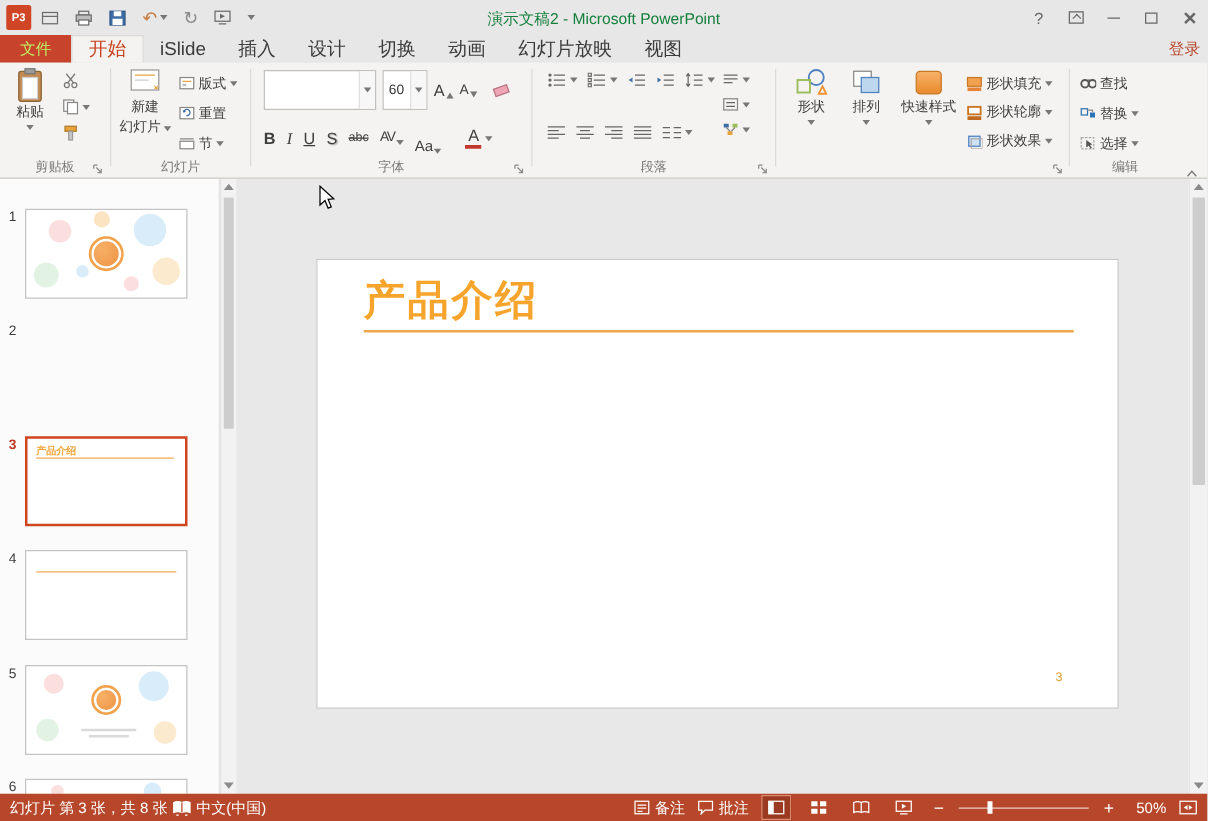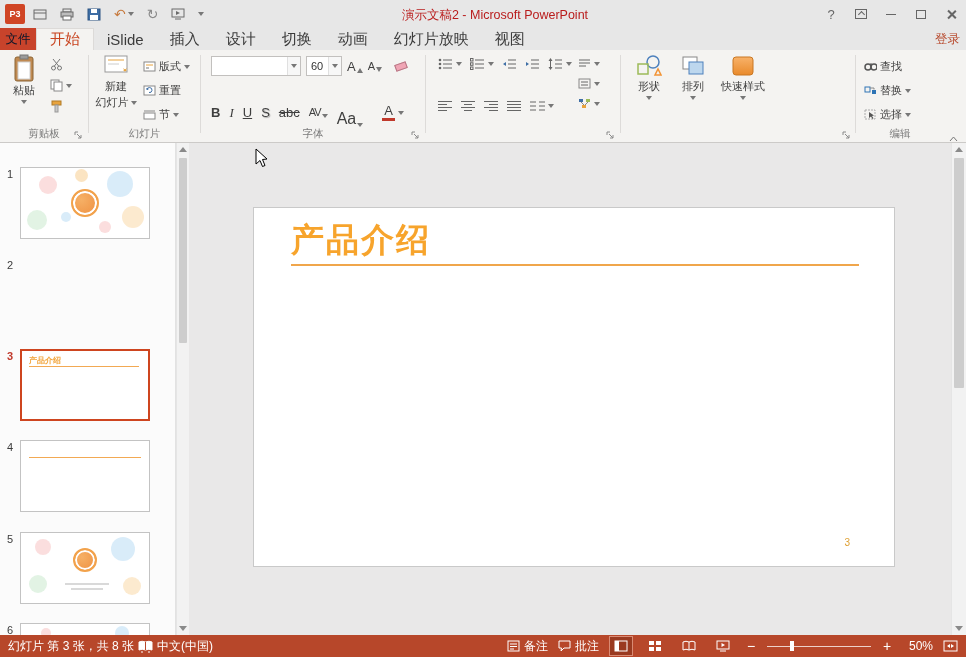--- a/index.html
+++ b/index.html
@@ -5,49 +5,49 @@
 *{margin:0;padding:0;box-sizing:border-box;}
 html,body{width:966px;height:657px;overflow:hidden;}
 body{position:relative;font-family:"Liberation Sans","DejaVu Sans",sans-serif;background:#E9E9E9;font-size:12px;color:#444;}
 
 
 .titlebar{position:absolute;left:0;top:0;width:100%;height:28px;background:#E7E7E7;display:flex;align-items:center;z-index:30;}
 .appicon{width:20px;height:20px;margin:0 8px 0 5px;background:#D04525;color:#fff;font-weight:bold;font-size:9px;display:flex;align-items:center;justify-content:center;border-radius:2px;flex:0 0 auto;}
 .qat{display:flex;align-items:center;gap:13px;color:#6B6B6B;}
 .qicon{height:16px;display:flex;align-items:center;justify-content:center;font-size:13px;line-height:1;}
 .qgroup{display:flex;align-items:center;gap:2px;}
-.title-text{position:absolute;left:50%;transform:translateX(-50%);top:7px;color:#b91c1c;font-size:12.5px;white-space:nowrap;margin-left:12px;}
+.title-text{position:absolute;left:50%;transform:translateX(-50%);top:7px;color:#15803d;font-size:12.5px;white-space:nowrap;}
 .wincontrols{position:absolute;right:0;top:0;height:28px;display:flex;align-items:stretch;}
 .wc{width:30px;display:flex;align-items:center;justify-content:center;color:#666;font-size:13px;}
 .ic-min{width:10px;height:1px;background:#666;display:inline-block;}
 .ic-max{width:10px;height:9px;border:1px solid #666;display:inline-block;}
 .ic-close{position:relative;width:11px;height:11px;display:inline-block;}
 .ic-close::before,.ic-close::after{content:"";position:absolute;left:5px;top:0;width:1.5px;height:11px;background:#666;}
 .ic-close::before{transform:rotate(45deg);}
 .ic-close::after{transform:rotate(-45deg);}
 .ic-ribopt{width:12px;height:10px;border:1px solid #666;position:relative;display:inline-block;}
 .ic-ribopt::after{content:"";position:absolute;left:3px;top:2px;width:4px;height:4px;border-left:1px solid #666;border-top:1px solid #666;transform:rotate(45deg);}
 
 
 .tabrow{position:absolute;left:0;top:28px;width:100%;height:22px;background:#E7E7E7;display:flex;align-items:stretch;z-index:29;}
-.tab-file{width:36px;background:#C8432B;color:#0f172a;display:flex;align-items:center;justify-content:center;font-size:12.5px;}
+.tab-file{width:57px;background:#C8432B;color:#bef264;display:flex;align-items:center;justify-content:center;font-size:12.5px;}
 .tab{padding:0 13px;display:flex;align-items:center;font-size:15px;color:#3B3B3B;}
 .tab.active{background:#F4F3F1;color:#C8431F;border:1px solid #DCDAD8;border-bottom:none;}
 .signin{margin-left:auto;margin-right:6px;display:flex;align-items:center;color:#B7472A;font-size:12.5px;}
 
 
 .ribbon{position:absolute;left:0;top:50px;width:100%;height:93px;background:#F4F3F1;border-bottom:1px solid #CCCAC8;z-index:28;}
 .rg{position:absolute;top:0;height:92px;}
 .glabel{position:absolute;bottom:1px;left:0;width:100%;text-align:center;font-size:10.5px;color:#7A7A7A;}
 .vsep{position:absolute;top:5px;height:78px;width:1px;background:#DDDBD9;}
 .bb{position:absolute;top:4px;display:flex;flex-direction:column;align-items:center;gap:2px;font-size:11px;color:#3F3F3F;text-align:center;line-height:1.25;}
 .mb{display:flex;align-items:center;gap:3px;font-size:11px;color:#3F3F3F;white-space:nowrap;}
 .mcol{position:absolute;display:flex;flex-direction:column;gap:8px;}
 .car{display:inline-block;width:0;height:0;border-left:3px solid transparent;border-right:3px solid transparent;border-top:4px solid #777;}
-.combo{height:20px;background:#fff;border:1px solid #C2C0BE;display:flex;align-items:center;font-size:11px;padding:0 4px;position:relative;color:#333;}
+.combo{height:32px;background:#fff;border:1px solid #C2C0BE;display:flex;align-items:center;font-size:11px;padding:0 4px;position:relative;color:#333;}
 .combo .dd{position:absolute;right:0;top:0;bottom:0;width:13px;border-left:1px solid #E0E0E0;display:flex;align-items:center;justify-content:center;background:#F7F7F7;}
 .frow{position:absolute;display:flex;align-items:center;gap:7px;}
 .fbtn{font-size:13px;color:#3F3F3F;display:flex;align-items:flex-end;gap:1px;line-height:1;}
 .dlg{position:absolute;bottom:3px;width:10px;height:10px;}
 .chev{position:absolute;width:9px;height:6px;}
 .eraser{display:inline-block;width:12px;height:7px;background:#F0A5B5;border:1px solid #B57784;transform:rotate(-20deg);}
 .colorbar{display:block;width:13px;height:3px;background:#C0392B;margin-top:1px;}
 
 
 .leftpanel{position:absolute;left:0;top:143px;width:176px;bottom:22px;background:#FBFBFB;border-right:1px solid #E2E2E2;overflow:hidden;z-index:10;}
@@ -279,26 +279,26 @@
         </span>
       <span class="fbtn" style="margin-left:8px;">
           <i class="eraser"></i>
         </span>
     </div>
     <div class="frow" style="left:10px;top:48px;gap:9px;">
       <span class="fbtn" style="font-weight:bold;">B</span>
       <span class="fbtn" style="font-style:italic;font-family:'Liberation Serif',serif;">I</span>
       <span class="fbtn" style="text-decoration:underline;">U</span>
       <span class="fbtn" style="text-shadow:1px 1px 1px #AAA;">S</span>
-      <span class="fbtn" style="text-decoration:line-through;font-size:13px;">abc</span>
+      <span class="fbtn" style="text-decoration:line-through;font-size:10px;">abc</span>
       <span class="fbtn" style="font-size:11px;letter-spacing:-1px;">
           <span>AV</span>
           <i class="car"></i>
         </span>
-      <span class="fbtn" style="font-size:16px;margin-top:13px;">
+      <span class="fbtn" style="font-size:12px;margin-top:13px;">
           <span>Aa</span>
           <i class="car"></i>
         </span>
       <span class="fbtn" style="margin-left:10px;flex-direction:column;display:inline-flex;align-items:center;">
         <span style="display:flex;flex-direction:column;align-items:center;line-height:1;">
             <span>A</span>
             <i class="colorbar"></i>
           </span>
       </span>
       <i class="car" style="margin-left:-6px;"></i>
@@ -437,20 +437,21 @@
           </svg>
         <i class="car"></i>
       </span>
     </div>
     <span class="dlg" style="left:180px;">
       <svg width="9" height="9">
           <path d="M1 1 H4 M1 1 V4" stroke="#8A8A8A" fill="none"></path>
           <path d="M3 3 L7 7 M7 4 V7 H4" stroke="#8A8A8A" fill="none"></path>
         </svg>
     </span>
+    <div class="glabel">段落</div>
   </div>
   <i class="vsep" style="left:620px;"></i>
 
   <div class="rg" style="left:621px;width:234px;">
     <div class="bb" style="left:8px;width:40px;">
       <svg width="26" height="24">
           <circle cx="17" cy="8" r="6" fill="none" stroke="#4E81BD" stroke-width="1.5"></circle>
           <rect x="2" y="10" width="10" height="10" fill="none" stroke="#9CBB58" stroke-width="1.5"></rect>
           <path d="M19 21 L25 21 L22 15 Z" fill="none" stroke="#F29436" stroke-width="1.5"></path>
         </svg>
@@ -470,20 +471,46 @@
           <defs>
             <linearGradient id="qs" x1="0" y1="0" x2="0" y2="1">
               <stop offset="0" stop-color="#F8B26A"></stop>
               <stop offset="1" stop-color="#E98A2B"></stop>
             </linearGradient>
           </defs>
           <rect x="3" y="3" width="20" height="18" rx="3" fill="url(#qs)" stroke="#C97722"></rect>
         </svg>
       <span>快速样式</span>
       <i class="car"></i>
+    </div>
+    <div class="mcol" style="left:152px;top:9px;gap:8px;">
+      <span class="mb">
+        <svg width="13" height="12">
+            <rect x="1" y="1" width="11" height="7" fill="#F2A150" stroke="#C97722"></rect>
+            <rect x="1" y="9" width="11" height="3" fill="#E8833A"></rect>
+          </svg>
+        <span>形状填充</span>
+        <i class="car"></i>
+      </span>
+      <span class="mb">
+        <svg width="13" height="12">
+            <rect x="1.5" y="1.5" width="10" height="6" fill="#fff" stroke="#C97722" stroke-width="1.5"></rect>
+            <rect x="1" y="9" width="11" height="3" fill="#BF6A1F"></rect>
+          </svg>
+        <span>形状轮廓</span>
+        <i class="car"></i>
+      </span>
+      <span class="mb">
+        <svg width="13" height="12">
+            <rect x="2" y="2" width="9" height="8" fill="#CFE2F3" stroke="#4E81BD"></rect>
+            <rect x="4" y="4" width="9" height="8" fill="none" stroke="#AAA"></rect>
+          </svg>
+        <span>形状效果</span>
+        <i class="car"></i>
+      </span>
     </div>
     <span class="dlg" style="left:221px;">
       <svg width="9" height="9">
           <path d="M1 1 H4 M1 1 V4" stroke="#8A8A8A" fill="none"></path>
           <path d="M3 3 L7 7 M7 4 V7 H4" stroke="#8A8A8A" fill="none"></path>
         </svg>
     </span>
   </div>
   <i class="vsep" style="left:855px;"></i>
 

